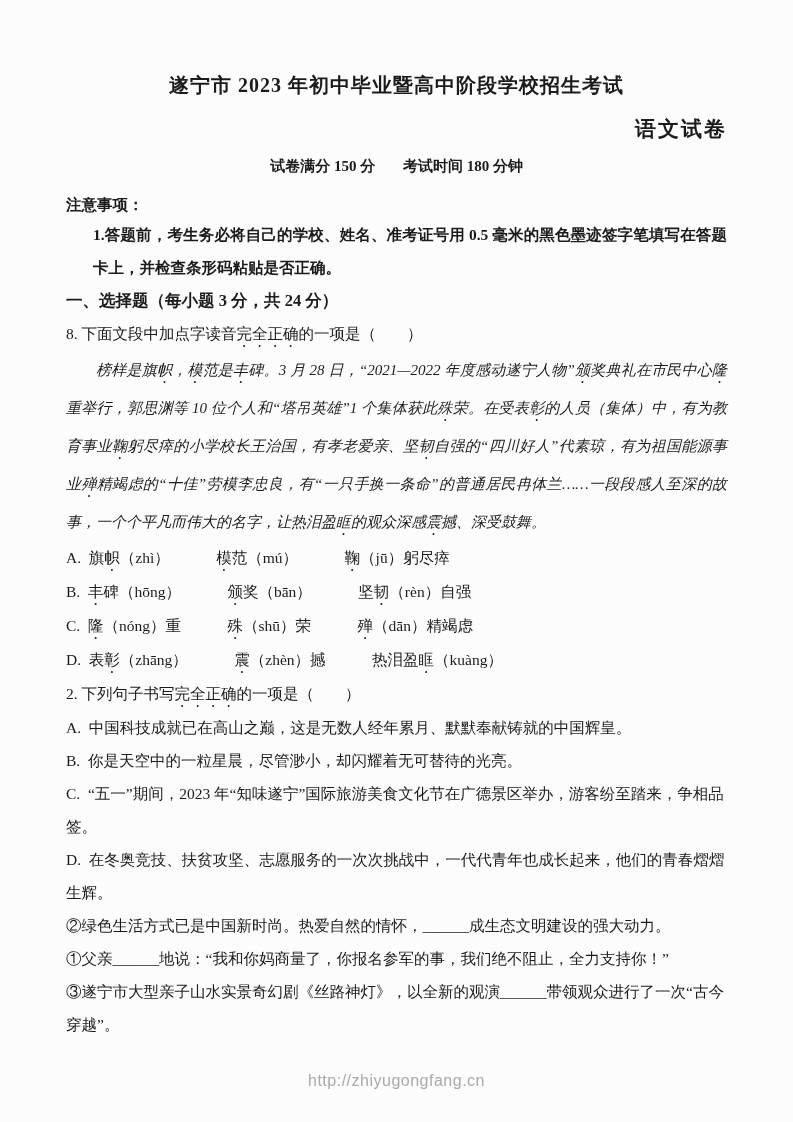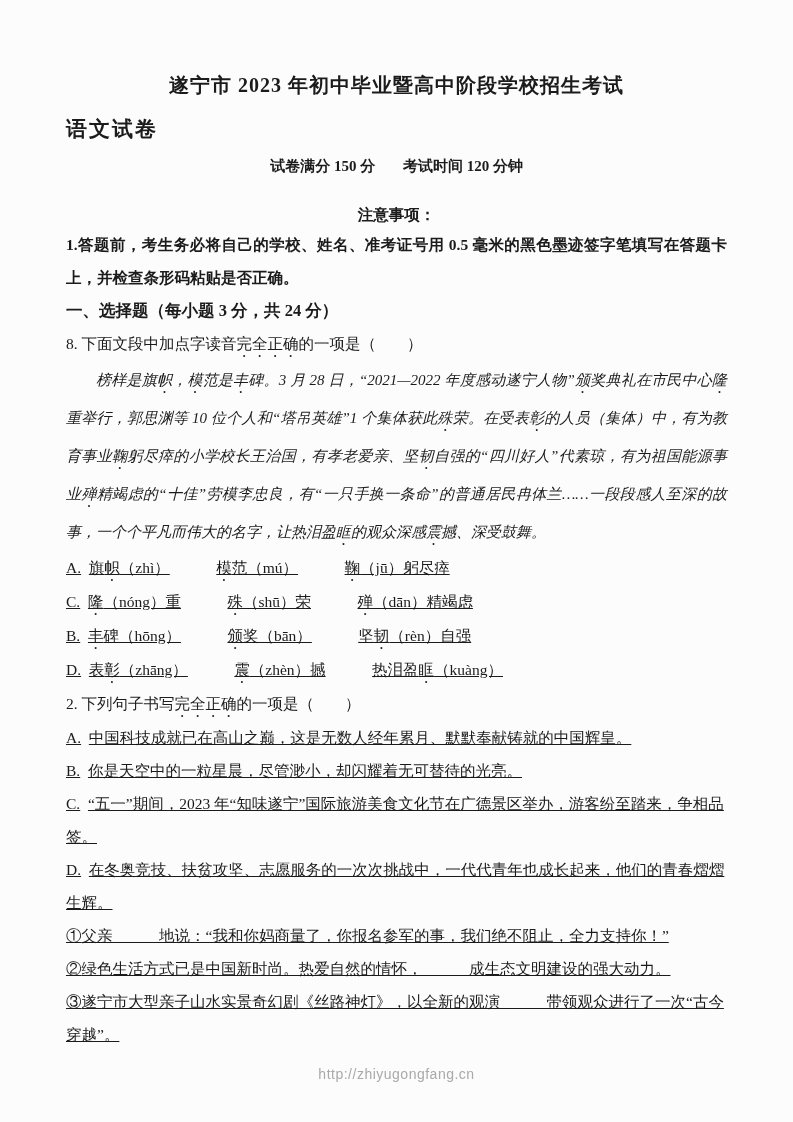--- a/index.html
+++ b/index.html
@@ -18,124 +18,123 @@
   .title {
     margin: 8px 0 0 0;
     text-align: center;
     font-size: 20px;
     font-weight: bold;
     letter-spacing: 1px;
     line-height: 30px;
   }
   .subtitle {
     margin: 14px 0 0 0;
-    text-align: left;
+    text-align: right;
     font-size: 21px;
     font-weight: bold;
     letter-spacing: 2px;
     line-height: 30px;
   }
   .meta {
     margin-top: 10px;
     text-align: center;
     font-size: 15px;
     font-weight: bold;
     line-height: 24px;
   }
   .meta .meta-time { margin-left: 1.6em; }
 
   .notice-heading {
     font-size: 15.5px;
     font-weight: bold;
     line-height: 26px;
-    margin-top: 24px;
-    text-align: center;
+    margin-top: 14px;
   }
   p.body-line {
     margin: 0;
     font-size: 15.5px;
     line-height: 33px;
     text-align: justify;
     text-justify: inter-character;
   }
-  p.bold { font-weight: bold; }
+  p.bold { font-weight: bold; margin-left: 27px; }
 
   .section-heading {
     font-size: 16.5px;
     font-weight: bold;
     line-height: 33px;
     margin: 0;
   }
 
   .passage {
     margin: 0;
     font-size: 15px;
     line-height: 38px;
     text-align: justify;
     text-justify: inter-character;
     text-indent: 2em;
     font-style: italic;
   }
 
-  .option-row { margin: 0; font-size: 15.5px; line-height: 33px; text-decoration: underline; }
+  .option-row { margin: 0; font-size: 15.5px; line-height: 33px; }
   .opt-label { margin-right: 0.5em; }
   .opt-part + .opt-part { margin-left: 3em; }
 
   .blank-item .opt-label { margin-right: 0; }
 
   
   .em, .seg .em {
     -webkit-text-emphasis: filled dot;
     -webkit-text-emphasis-position: under right;
     text-emphasis: filled dot;
     text-emphasis-position: under right;
   }
 
   .watermark {
     position: absolute;
     left: 0; right: 0;
-    bottom: 40px;
+    bottom: 32px;
     text-align: center;
     color: #a9a9a9;
-    font-size: 14px;
+    font-size: 16px;
     font-family: "Liberation Sans", "DejaVu Sans", sans-serif;
     letter-spacing: 0.5px;
   }
 </style>
 </head>
 <body>
 
 <div class="page">
   <div class="content">
 
     <h1 class="title">遂宁市 2023 年初中毕业暨高中阶段学校招生考试</h1>
     <h2 class="subtitle">语文试卷</h2>
 
     <div class="meta">
       <span>试卷满分 150 分</span>
-      <span class="meta-time">考试时间 120 分钟</span>
+      <span class="meta-time">考试时间 180 分钟</span>
     </div>
 
     <div class="notice-heading">注意事项：</div>
     <p class="body-line bold">1.答题前，考生务必将自己的学校、姓名、准考证号用 0.5 毫米的黑色墨迹签字笔填写在答题卡上，并检查条形码粘贴是否正确。</p>
 
     <p class="section-heading">一、选择题（每小题 3 分，共 24 分）</p>
 
     <p class="body-line seg"><span>8. 下面文段中加点字读音</span><span class="em">完全正确</span><span>的一项是（　　）</span></p>
 
     <p class="passage seg"><span>榜样是旗</span><span class="em">帜</span><span>，</span><span class="em">模</span><span>范是</span><span class="em">丰</span><span>碑。3 月 28 日，“2021—2022 年度感动遂宁人物”</span><span class="em">颁</span><span>奖典礼在市民中心</span><span class="em">隆</span><span>重举行，郭思渊等 10 位个人和“塔吊英雄”1 个集体获此</span><span class="em">殊</span><span>荣。在受表</span><span class="em">彰</span><span>的人员（集体）中，有为教育事业</span><span class="em">鞠</span><span>躬尽瘁的小学校长王治国，有孝老爱亲、坚</span><span class="em">韧</span><span>自强的“四川好人”代素琼，有为祖国能源事业</span><span class="em">殚</span><span>精竭虑的“十佳”劳模李忠良，有“一只手换一条命”的普通居民冉体兰……一段段感人至深的故事，一个个平凡而伟大的名字，让热泪盈</span><span class="em">眶</span><span>的观众深感</span><span class="em">震</span><span>撼、深受鼓舞。</span></p>
 
     <p class="option-row">
       <span class="opt-label">A.</span><span class="opt-part seg"><span>旗</span><span class="em">帜</span><span>（zhì）</span></span><span class="opt-part seg"><span class="em">模</span><span>范（mú）</span></span><span class="opt-part seg"><span class="em">鞠</span><span>（jū）躬尽瘁</span></span>
     </p>
     <p class="option-row">
-      <span class="opt-label">C.</span><span class="opt-part seg"><span class="em">隆</span><span>（nóng）重</span></span><span class="opt-part seg"><span class="em">殊</span><span>（shū）荣</span></span><span class="opt-part seg"><span class="em">殚</span><span>（dān）精竭虑</span></span>
+      <span class="opt-label">B.</span><span class="opt-part seg"><span class="em">丰</span><span>碑（hōng）</span></span><span class="opt-part seg"><span class="em">颁</span><span>奖（bān）</span></span><span class="opt-part seg"><span>坚</span><span class="em">韧</span><span>（rèn）自强</span></span>
     </p>
     <p class="option-row">
-      <span class="opt-label">B.</span><span class="opt-part seg"><span class="em">丰</span><span>碑（hōng）</span></span><span class="opt-part seg"><span class="em">颁</span><span>奖（bān）</span></span><span class="opt-part seg"><span>坚</span><span class="em">韧</span><span>（rèn）自强</span></span>
+      <span class="opt-label">C.</span><span class="opt-part seg"><span class="em">隆</span><span>（nóng）重</span></span><span class="opt-part seg"><span class="em">殊</span><span>（shū）荣</span></span><span class="opt-part seg"><span class="em">殚</span><span>（dān）精竭虑</span></span>
     </p>
     <p class="option-row">
       <span class="opt-label">D.</span><span class="opt-part seg"><span>表</span><span class="em">彰</span><span>（zhāng）</span></span><span class="opt-part seg"><span class="em">震</span><span>（zhèn）撼</span></span><span class="opt-part seg"><span>热泪盈</span><span class="em">眶</span><span>（kuàng）</span></span>
     </p>
 
     <p class="body-line seg"><span>2. 下列句子书写</span><span class="em">完全正确</span><span>的一项是（　　）</span></p>
 
     <p class="option-row">
       <span class="opt-label">A.</span><span>中国科技成就已在高山之巅，这是无数人经年累月、默默奉献铸就的中国辉皇。</span>
     </p>
@@ -144,24 +143,24 @@
     </p>
     <p class="option-row">
       <span class="opt-label">C.</span><span>“五一”期间，2023 年“知味遂宁”国际旅游美食文化节在广德景区举办，游客纷至踏来，争相品签。</span>
     </p>
     <p class="option-row">
       <span class="opt-label">D.</span><span>在冬奥竞技、扶贫攻坚、志愿服务的一次次挑战中，一代代青年也成长起来，他们的青春熠熠生辉。</span>
     </p>
 
 
     <p class="option-row blank-item">
-      <span class="opt-label">①</span><span>父亲______地说：“我和你妈商量了，你报名参军的事，我们绝不阻止，全力支持你！”</span>
+      <span class="opt-label">②</span><span>绿色生活方式已是中国新时尚。热爱自然的情怀，______成生态文明建设的强大动力。</span>
     </p>
     <p class="option-row blank-item">
-      <span class="opt-label">②</span><span>绿色生活方式已是中国新时尚。热爱自然的情怀，______成生态文明建设的强大动力。</span>
+      <span class="opt-label">①</span><span>父亲______地说：“我和你妈商量了，你报名参军的事，我们绝不阻止，全力支持你！”</span>
     </p>
     <p class="option-row blank-item">
       <span class="opt-label">③</span><span>遂宁市大型亲子山水实景奇幻剧《丝路神灯》，以全新的观演______带领观众进行了一次“古今穿越”。</span>
     </p>
 
   </div>
 
   <div class="watermark">http://zhiyugongfang.cn</div>
 </div>
 

